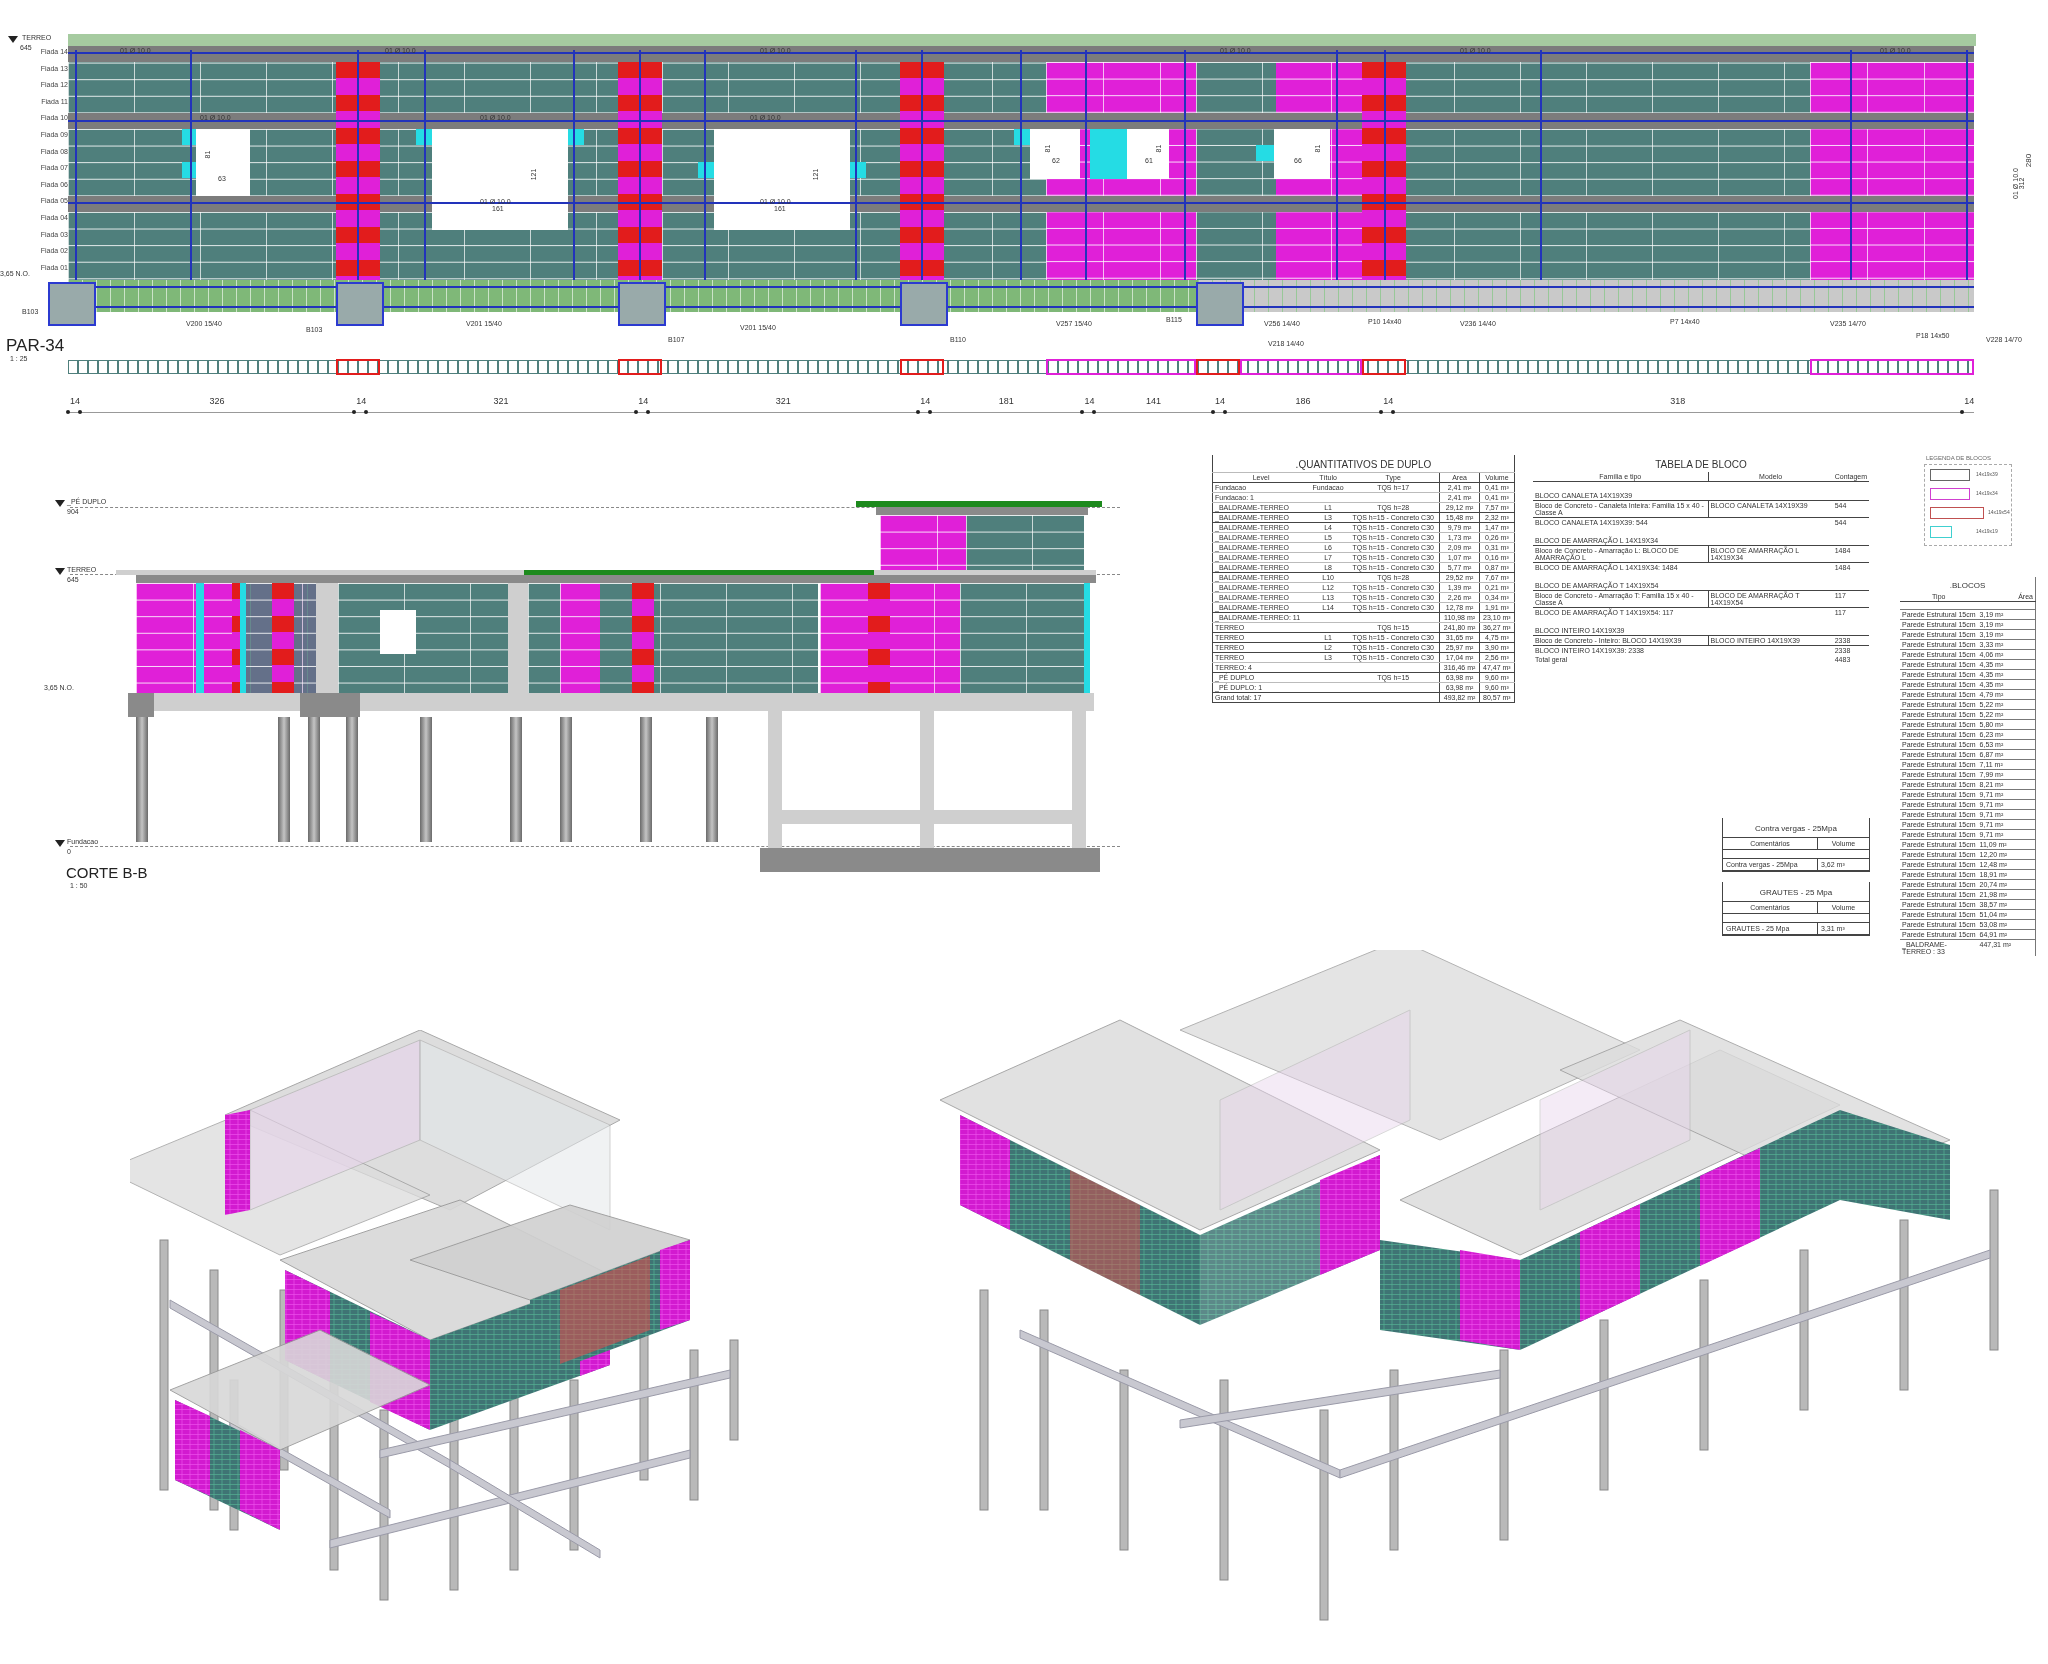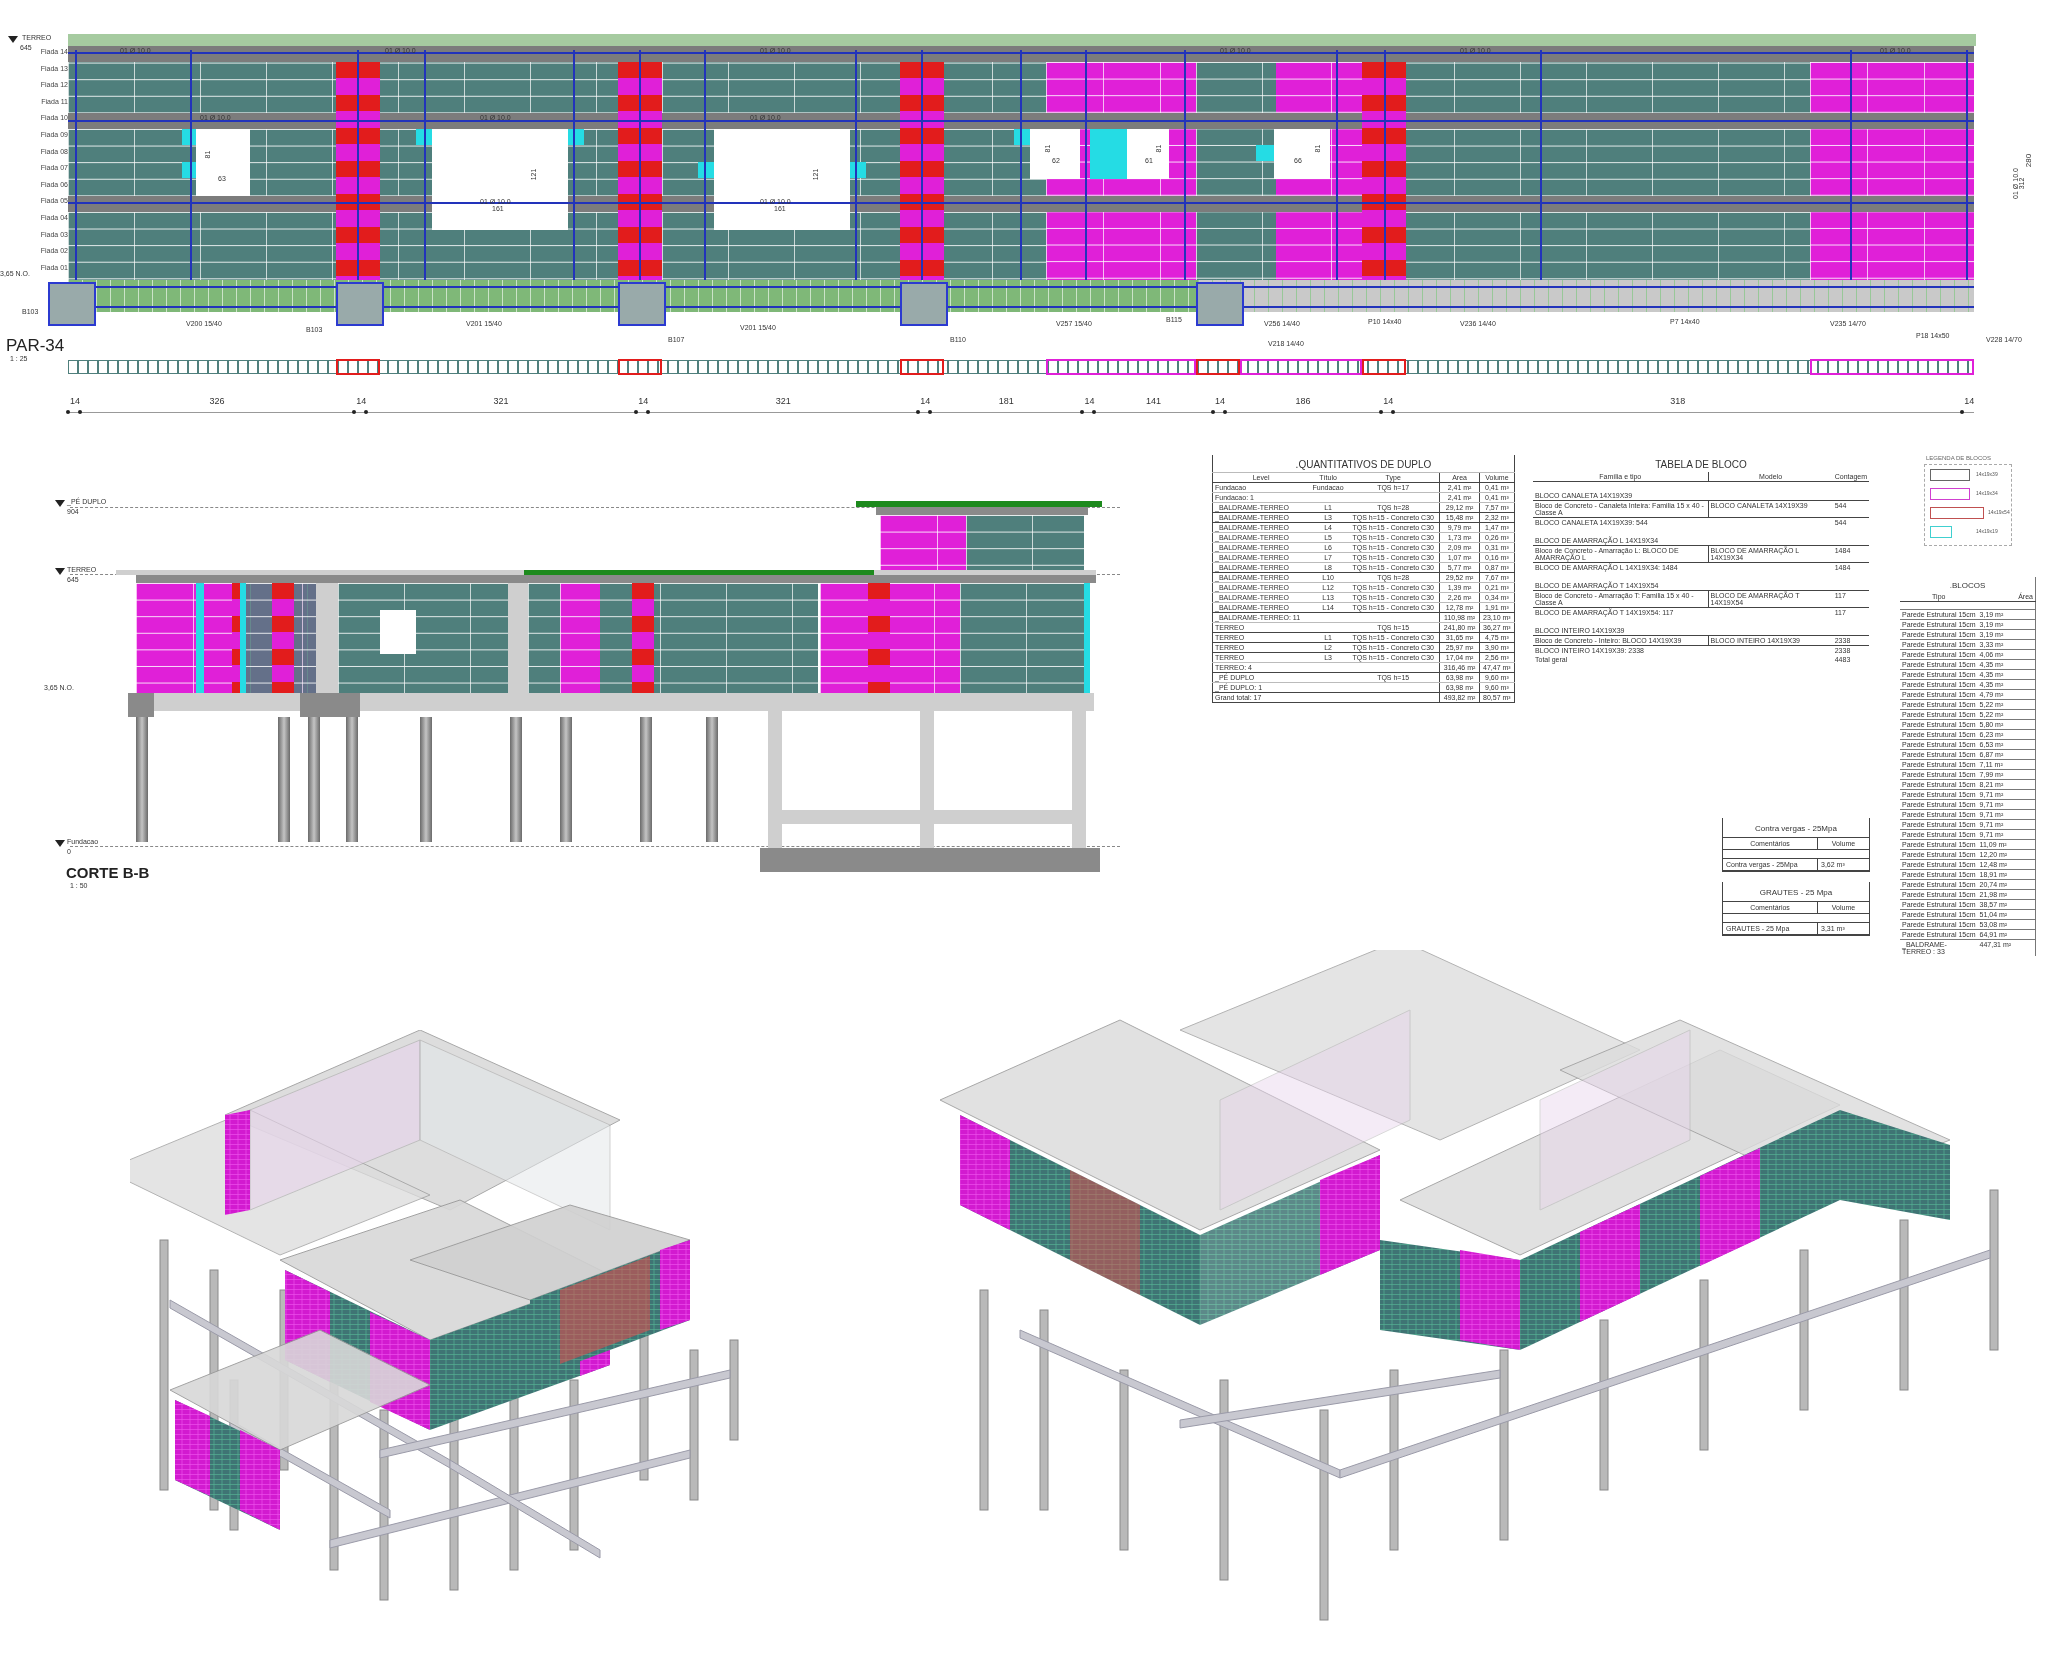--- a/index.html
+++ b/index.html
@@ -322,21 +322,21 @@
   <div class="column" style="left:136px;top:237px;width:12px;height:125px;"></div>
   <div class="column" style="left:278px;top:237px;width:12px;height:125px;"></div>
   <div class="column" style="left:308px;top:237px;width:12px;height:125px;"></div>
   <div class="column" style="left:346px;top:237px;width:12px;height:125px;"></div>
   <div class="column" style="left:420px;top:237px;width:12px;height:125px;"></div>
   <div class="column" style="left:510px;top:237px;width:12px;height:125px;"></div>
   <div class="column" style="left:560px;top:237px;width:12px;height:125px;"></div>
   <div class="column" style="left:640px;top:237px;width:12px;height:125px;"></div>
   <div class="column" style="left:706px;top:237px;width:12px;height:125px;"></div>
 
-  <div class="abs" style="left:66px;top:384px;font-size:15px;color:#222;font-weight:bold;">CORTE B-B</div>
+  <div class="abs" style="left:66px;top:384px;font-size:15px;color:#222;">CORTE B-B</div>
   <div class="abs tiny" style="left:70px;top:402px;">1 : 50</div>
 </div>
 
 <table class="sched lajes" style="left:1212px;top:455px;width:303px;">
   <tbody>
       <tr>
         <td colspan="5" class="title">.QUANTITATIVOS DE DUPLO</td>
       </tr>
   <tr style="border-bottom:1px solid #444;">
     <td style="text-align:center;border-bottom:1px solid #444;">Level</td>

